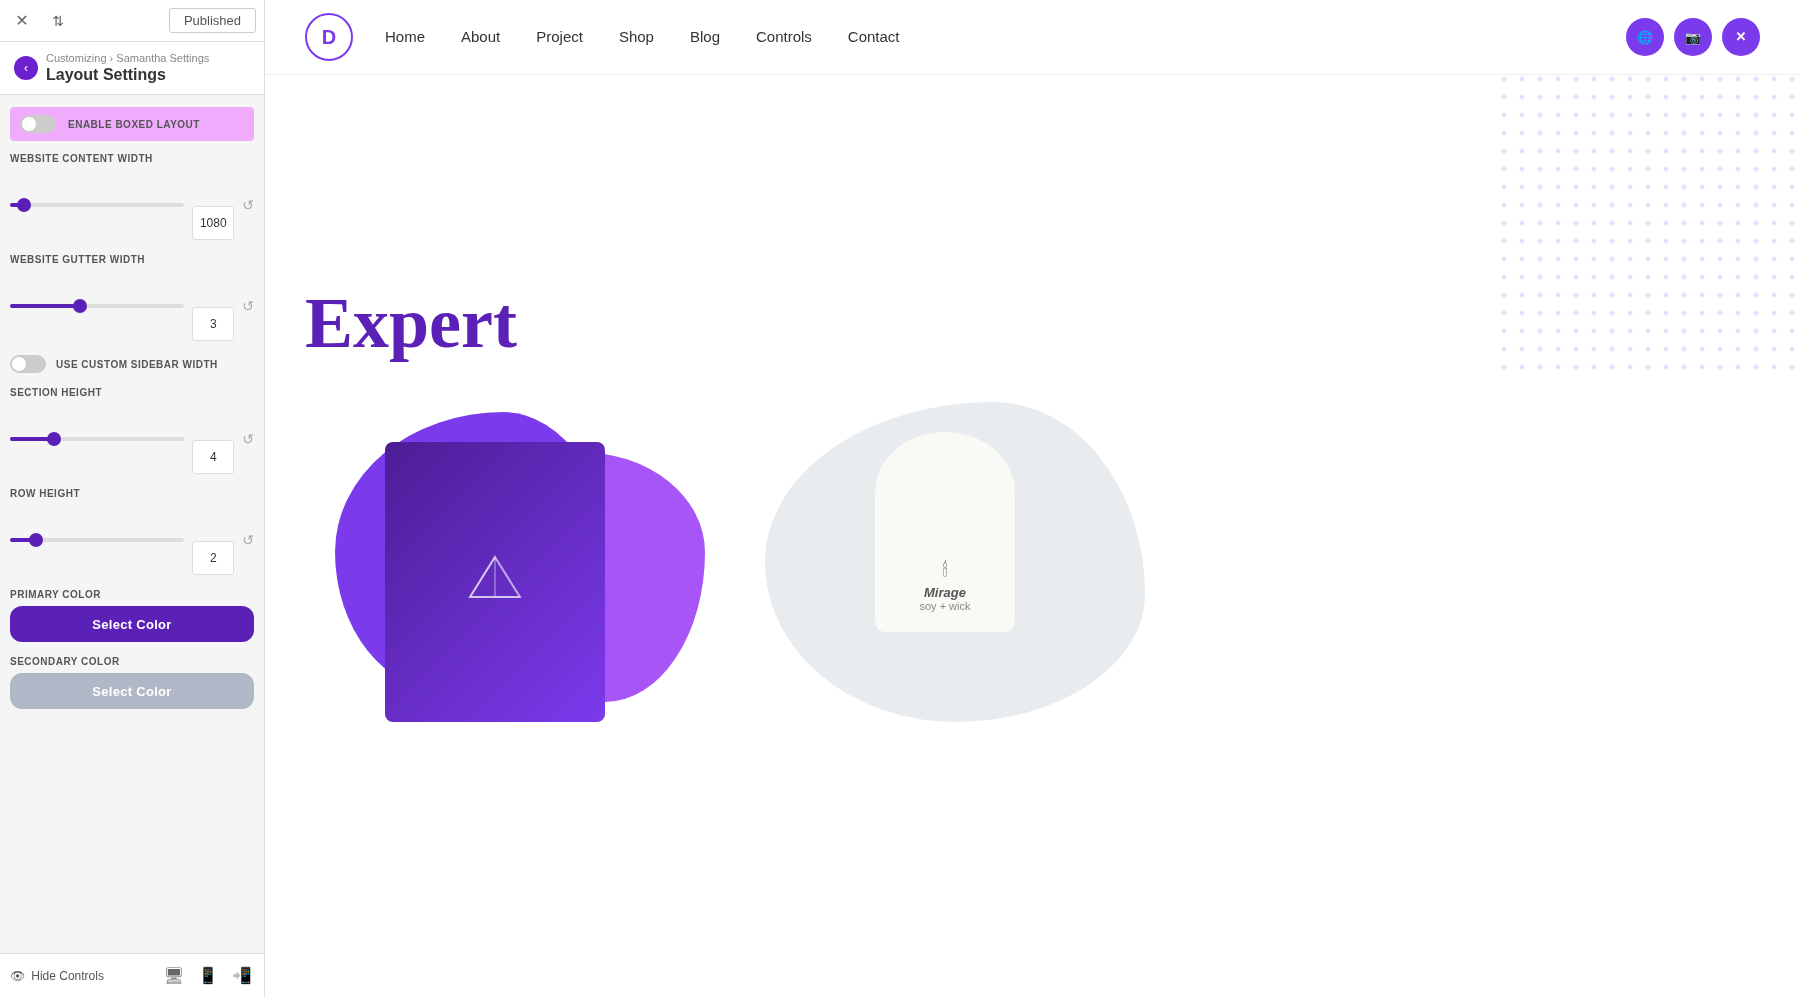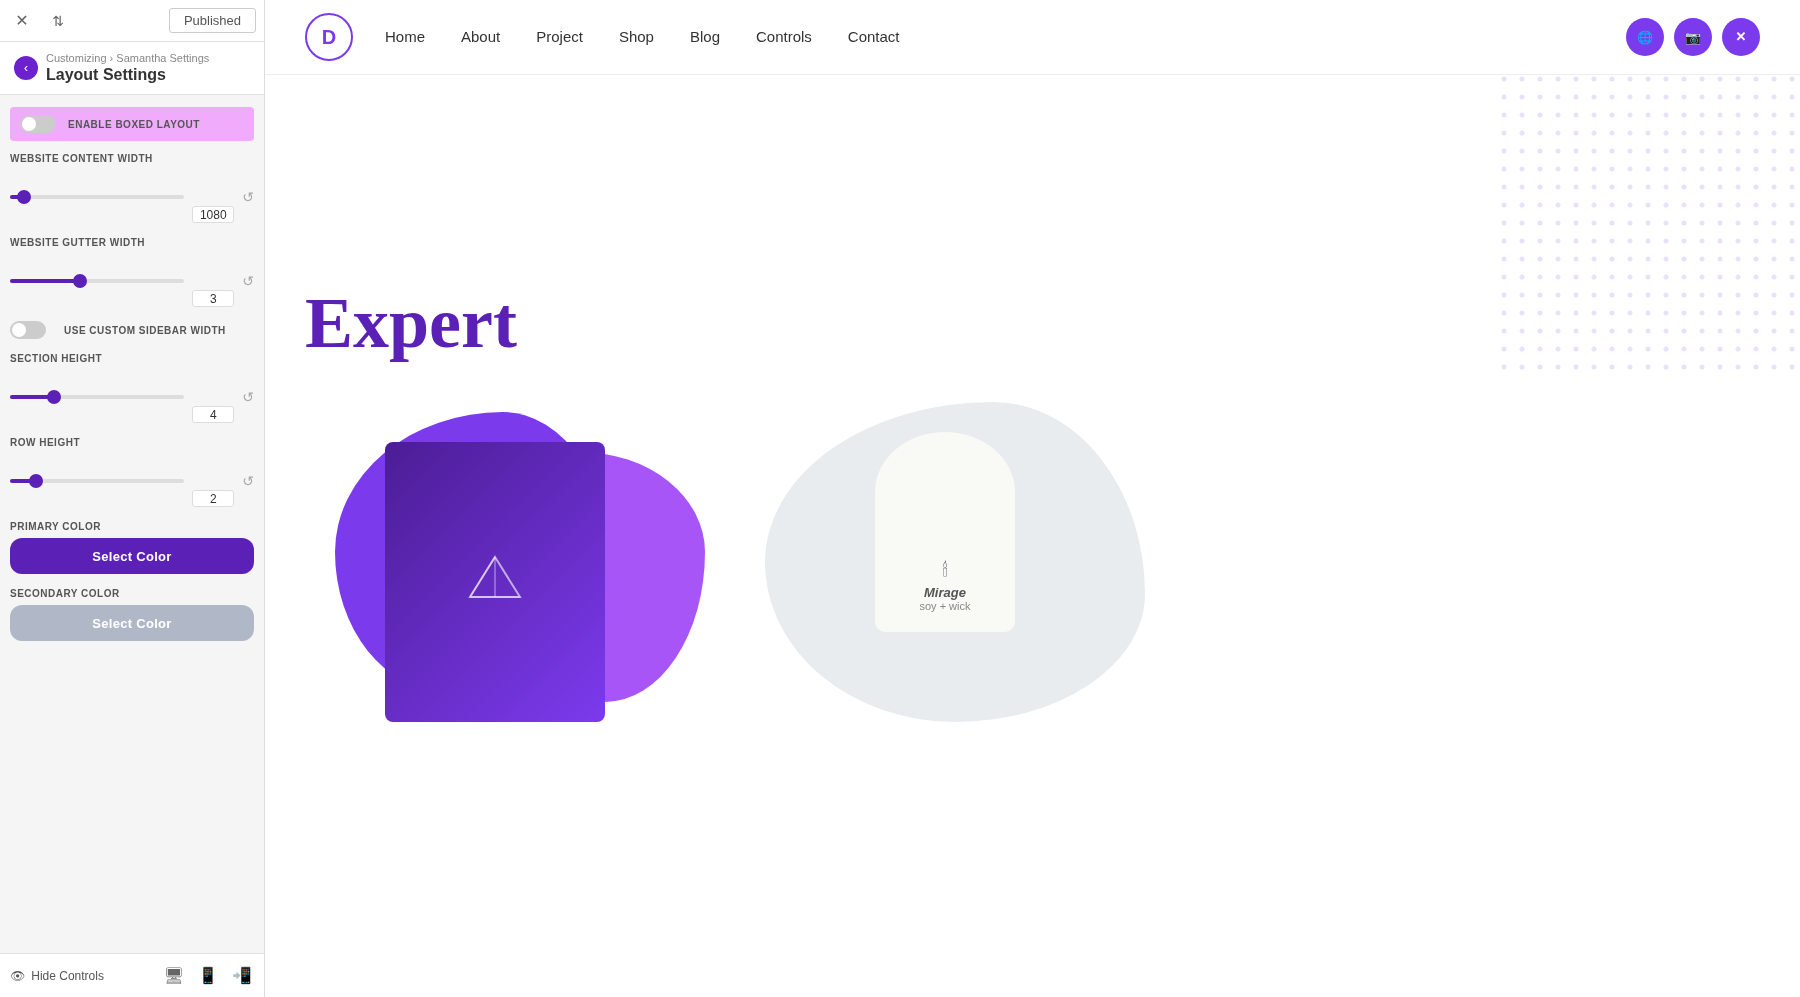--- a/index.html
+++ b/index.html
@@ -154,21 +154,21 @@
       position: absolute;
       top: 50%;
       transform: translate(-50%, -50%);
       width: 14px; height: 14px;
       background: #5b21b6;
       border-radius: 50%;
       cursor: pointer;
     }
     .slider-value-input {
       width: 42px;
-      height: 17px;
+      height: 34px;
       border: 1px solid #ddd;
       border-radius: 3px;
       text-align: center;
       font-size: 12px;
       color: #333;
       background: #fff;
       margin-top: 36px;
     }
     .reset-btn {
       background: none;
@@ -177,21 +177,21 @@
       color: #aaa;
       font-size: 14px;
       padding: 0;
       display: flex; align-items: center;
     }
 
     
     .custom-toggle-row {
       display: flex;
       align-items: center;
-      gap: 18px;
+      gap: 10px;
       margin-bottom: 14px;
     }
 
     
     .color-block { margin-bottom: 14px; }
     .color-label {
       font-size: 10px;
       font-weight: 700;
       letter-spacing: 0.5px;
       color: #555;

